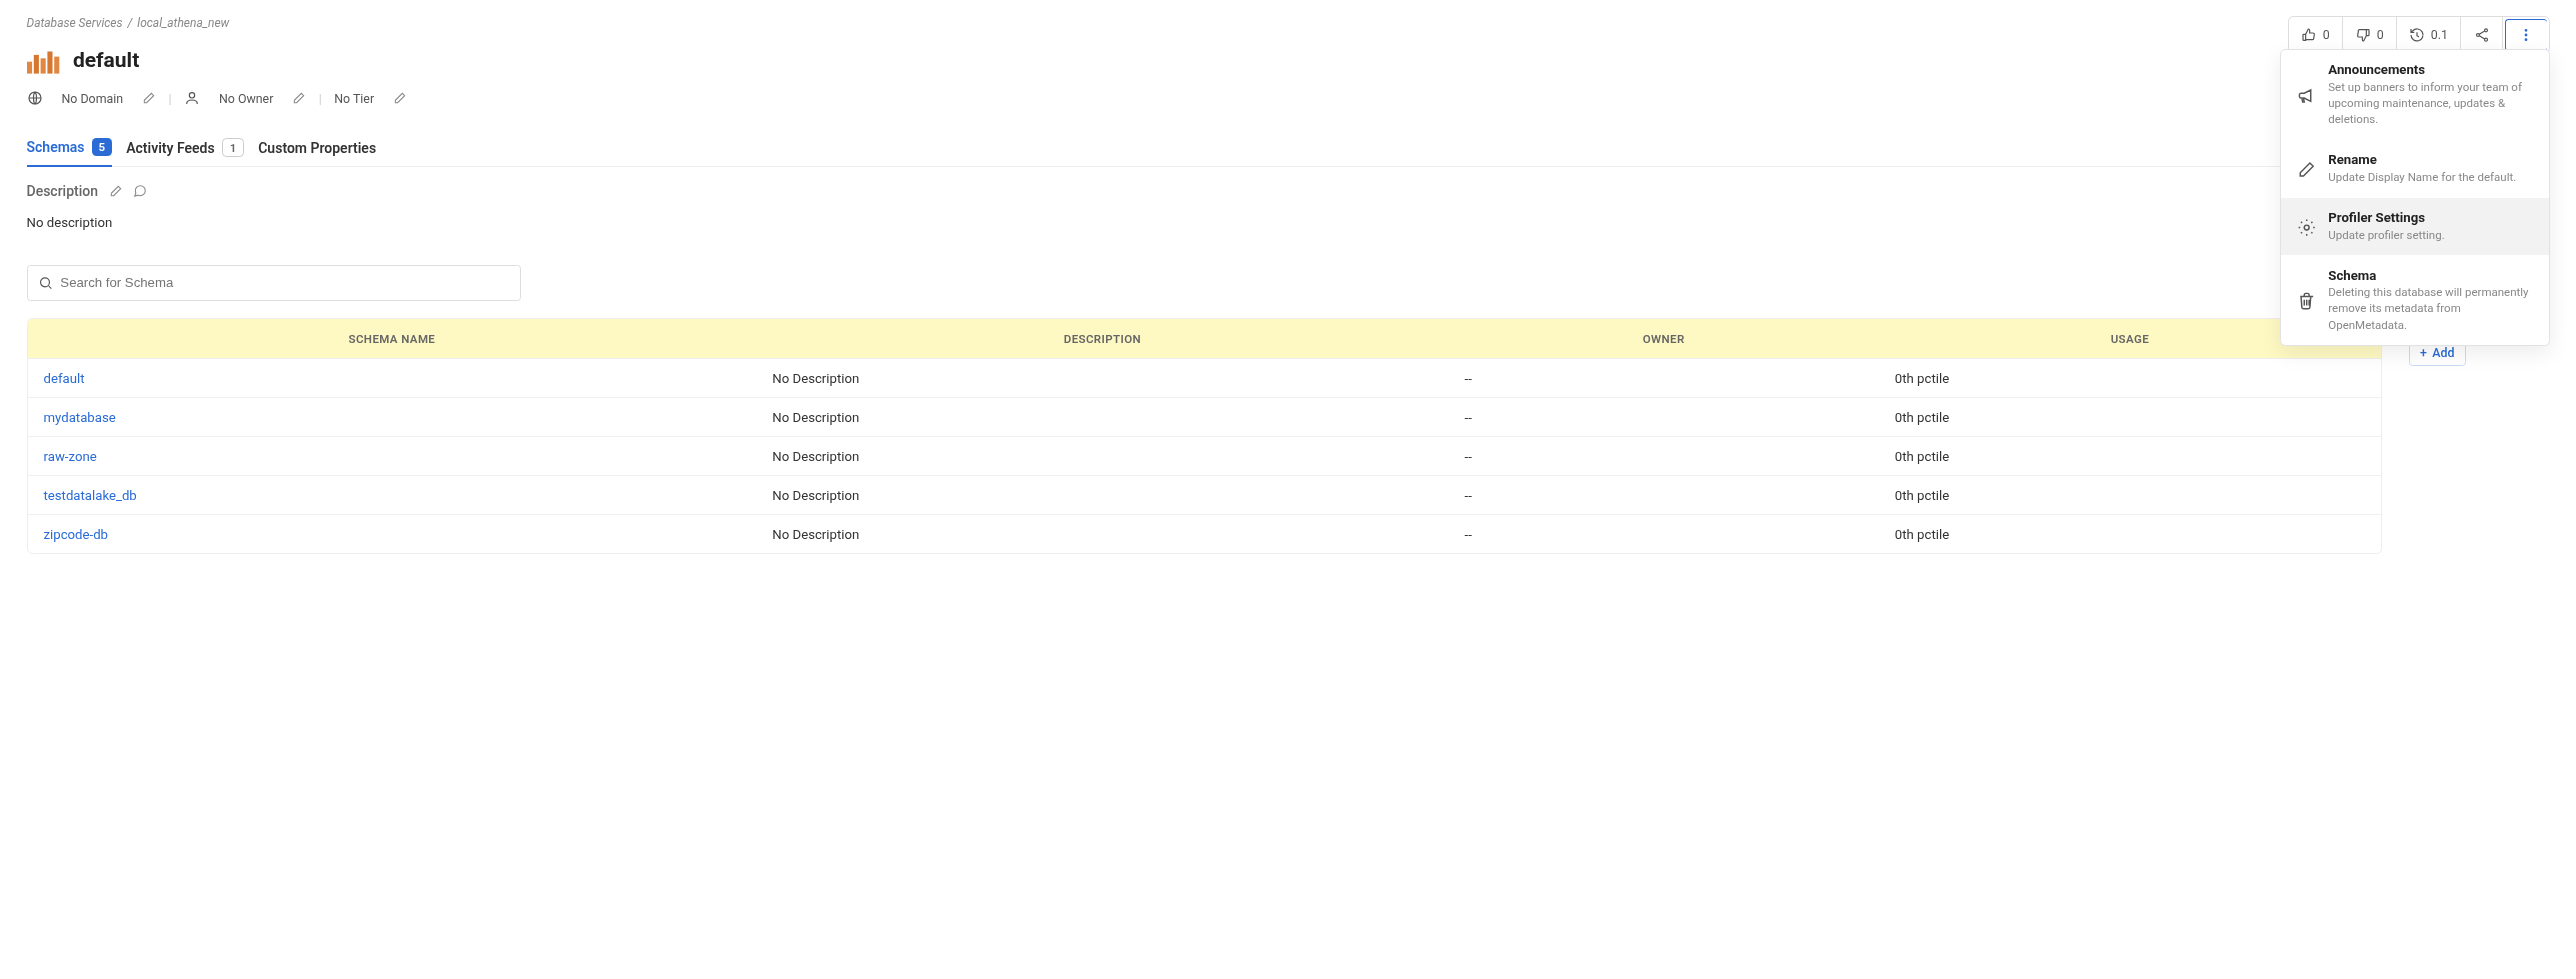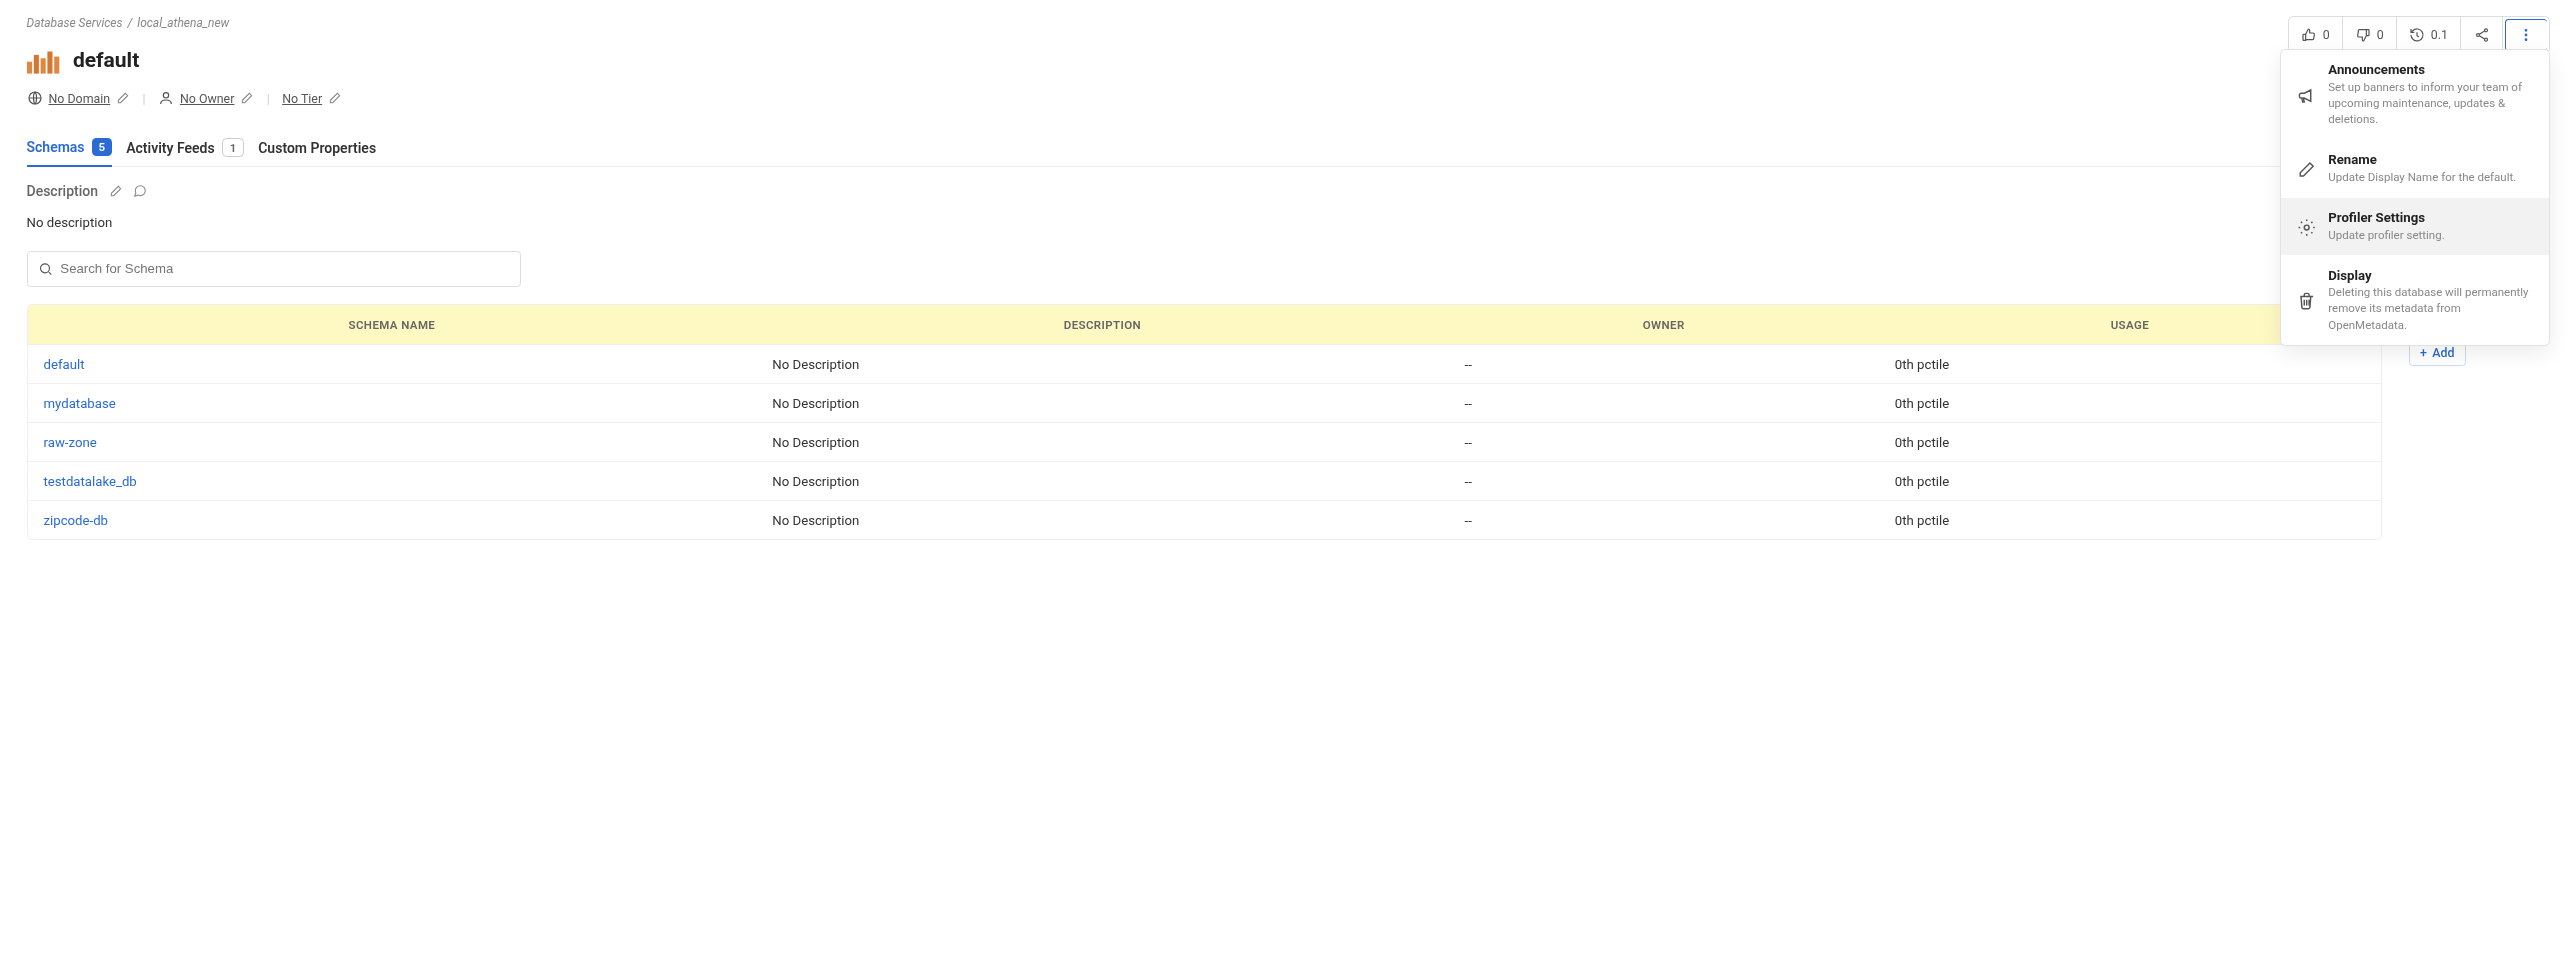--- a/index.html
+++ b/index.html
@@ -9,21 +9,21 @@
     background: #fff;
     font-size: 12.4px;
   }
   .container { padding: 16px 26.5px; position: relative; }
   .breadcrumb { color: #888; font-size: 12px; display: flex; gap: 5px; align-items: center; font-style: italic; }
   .breadcrumb a { color: #888; text-decoration: none; }
   .title-row { display: flex; align-items: center; gap: 12.4px; margin-top: 16px; }
   .db-icon { width: 34px; height: 28px; }
   .page-title { font-size: 21px; font-weight: 700; color: #222; }
   .meta-row { display: flex; align-items: center; gap: 12.4px; margin-top: 16px; color: #555; font-size: 12.4px; }
-  .meta-item { display: flex; align-items: center; gap: 6px; text-decoration: underline; }
+  .meta-item { display: flex; align-items: center; gap: 19px; }
   .meta-sep { color: #ccc; }
   .edit-icon { width: 14px; height: 14px; stroke: #888; cursor: pointer; }
 
   .top-actions { position: absolute; right: 26.5px; top: 16px; display: flex; gap: 0; border: 0.9px solid #ddd; border-radius: 5.3px; overflow: hidden; }
   .top-actions > div { display: flex; align-items: center; gap: 5.3px; padding: 7px 12.4px; border-right: 0.9px solid #ddd; cursor: pointer; font-size: 12.4px; color: #555; }
   .top-actions > div:last-child { border-right: none; }
   .top-actions .more { border: 1.3px solid #2a6bd6; border-radius: 3.5px; margin: 1.8px; }
   .icon-sm { width: 16px; height: 16px; stroke: #555; fill: none; stroke-width: 1.8; }
 
   .tabs { display: flex; gap: 14px; border-bottom: 0.9px solid #eee; margin-top: 23px; }
@@ -33,21 +33,21 @@
   .tab .badge-outline { border: 0.9px solid #ccc; border-radius: 4.4px; padding: 1.8px 7px; font-size: 11.5px; color: #666; }
 
   .content-row { display: flex; gap: 26.5px; margin-top: 16px; }
   .main-col { flex: 1; }
   .side-col { width: 141px; padding-top: 79px; }
 
   .section-head { display: flex; align-items: center; gap: 10.6px; color: #666; font-size: 14px; font-weight: 500; }
   .no-desc { margin-top: 16px; font-size: 13.2px; color: #333; }
 
   .search-row { display: flex; align-items: center; gap: 17.7px; margin-top: 21px; justify-content: space-between; }
-  .search-box { display: flex; align-items: center; gap: 7px; border: 0.9px solid #ddd; border-radius: 3.5px; padding: 8.8px 10.6px; width: 494px; }
+  .search-box { display: flex; align-items: center; gap: 7px; border: 0.9px solid #ddd; border-radius: 3.5px; padding: 8.8px 10.6px; width: 494px; margin-top: 14px; }
   .search-box input { border: none; outline: none; font-size: 13.2px; width: 100%; color: #666; }
   .deleted-toggle { display: flex; align-items: center; gap: 8.8px; font-size: 13.2px; color: #333; }
   .toggle { width: 30px; height: 17.7px; border: 1.3px solid #888; border-radius: 10.6px; position: relative; background: #fff; }
   .toggle .knob { width: 12.4px; height: 12.4px; background: #888; border-radius: 50%; position: absolute; top: 1.3px; left: 1.8px; }
 
   .table { border: 0.9px solid #eee; border-radius: 5.3px; margin-top: 17.7px; width: 100%; border-collapse: collapse; }
   .table thead th { text-align: center; padding: 12.4px 16px; background: #fef9c3; color: #666; font-weight: 600; font-size: 11.5px; letter-spacing: 0.4px; border-bottom: 0.9px solid #eee; }
   .table tbody td { padding: 11.5px 16px; border-bottom: 0.9px solid #f0f0f0; font-size: 13.2px; }
   .table tbody tr:last-child td { border-bottom: none; }
   .table a { color: #2a6bd6; text-decoration: none; }
@@ -143,21 +143,21 @@
       <div>
         <div class="di-title">Profiler Settings</div>
         <div class="di-sub">Update profiler setting.</div>
       </div>
     </div>
     <div class="dropdown-item">
       <svg class="di-icon" viewBox="0 0 24 24" stroke-width="1.8">
           <path d="M4 7h16M9 7V5a2 2 0 0 1 2-2h2a2 2 0 0 1 2 2v2m2 0l-1 13a2 2 0 0 1-2 2H8a2 2 0 0 1-2-2L5 7m4 4v7m3-7v7m3-7v7"></path>
         </svg>
       <div>
-        <div class="di-title">Display</div>
+        <div class="di-title">Schema</div>
         <div class="di-sub">Deleting this database will permanently remove its metadata from OpenMetadata.</div>
       </div>
     </div>
   </div>
 
   <div class="title-row">
     <svg class="db-icon" viewBox="0 0 40 32">
       <rect x="0" y="18" width="6" height="14" fill="#e08843"></rect>
       <rect x="8" y="10" width="6" height="22" fill="#d67730"></rect>
       <rect x="16" y="14" width="6" height="18" fill="#e08843"></rect>

